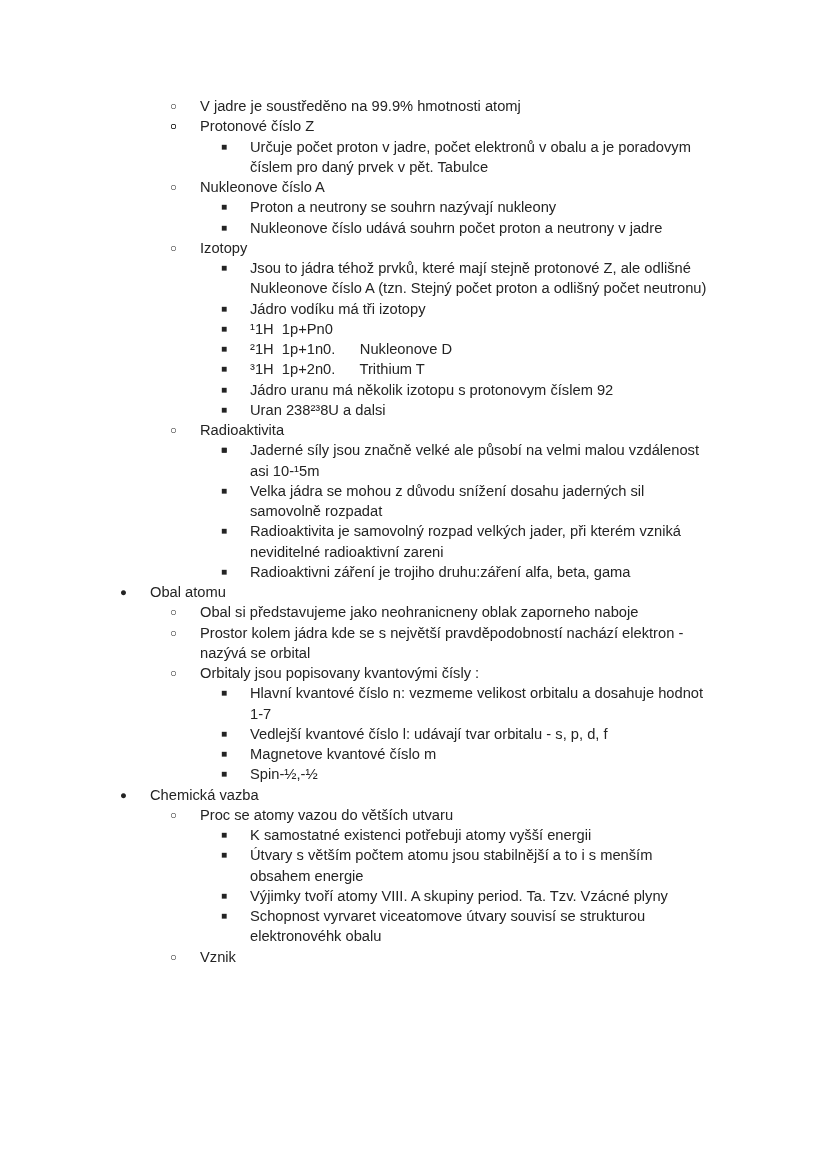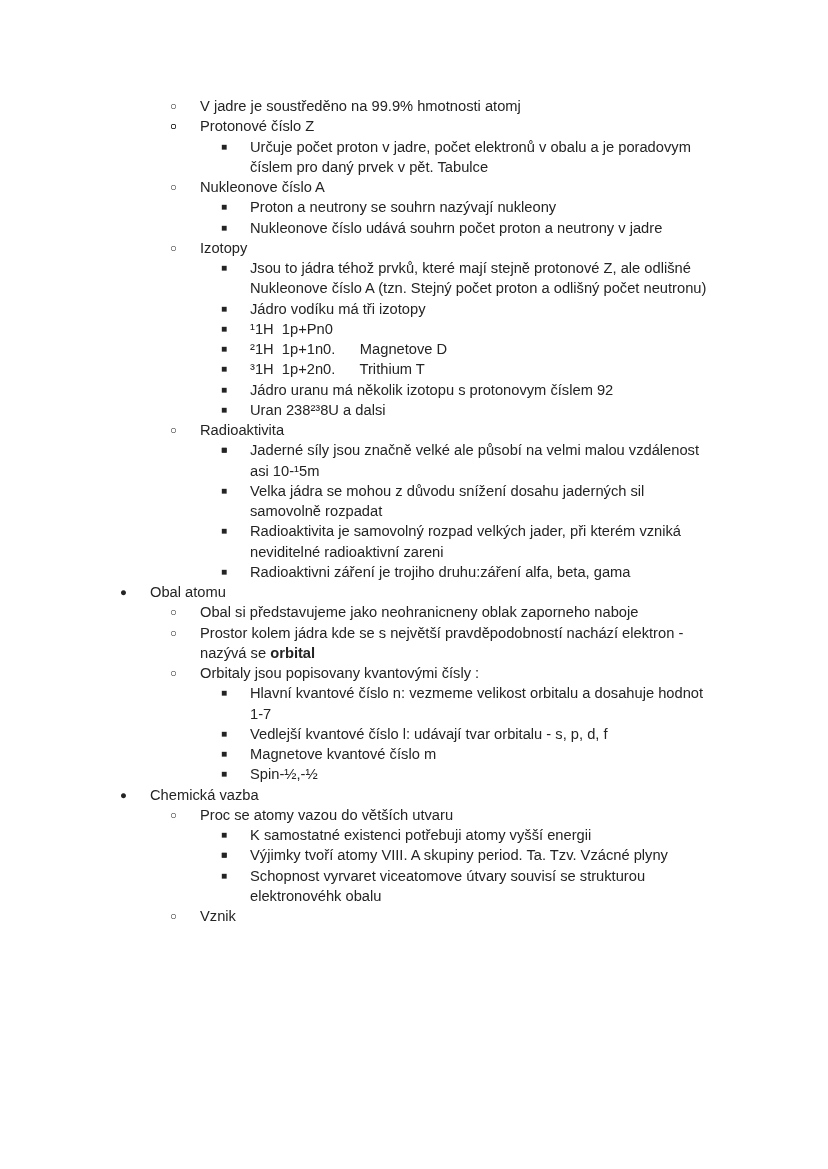--- a/index.html
+++ b/index.html
@@ -38,42 +38,42 @@
   .bullet {
     position: absolute;
     top: 0;
     width: 20px;
     line-height: 20.25px;
     color: #242424;
   }
   .b1 { left: 120px; font-size: 11.5px; }
   .b2 { left: 170px; font-size: 11.5px; }
   .b3 { left: 221px; font-size: 10px; }
-  .bold { font-weight: 700; }
+  .bold { font-weight: 400; }
 </style>
 </head>
 <body>
 
 <div class="page">
   <div class="doc">
       <div class="item lvl2"><span class="bullet b2">○</span><span class="text"><span>V jadre je soustředěno na 99.9% hmotnosti atomj</span></span></div>
       <div class="item lvl2"><span class="bullet b2">○</span></div>
       <div class="item lvl2"><span class="bullet b2">○</span></div>
       <div class="item lvl2"><span class="bullet b2">○</span><span class="text"><span>Protonové číslo Z</span></span></div>
       <div class="item lvl3"><span class="bullet b3">■</span><span class="text"><span>Určuje počet proton v jadre, počet elektronů v obalu a je poradovym
 číslem pro daný prvek v pět. Tabulce</span></span></div>
       <div class="item lvl2"><span class="bullet b2">○</span><span class="text"><span>Nukleonove číslo A</span></span></div>
       <div class="item lvl3"><span class="bullet b3">■</span><span class="text"><span>Proton a neutrony se souhrn nazývají nukleony</span></span></div>
       <div class="item lvl3"><span class="bullet b3">■</span><span class="text"><span>Nukleonove číslo udává souhrn počet proton a neutrony v jadre</span></span></div>
       <div class="item lvl2"><span class="bullet b2">○</span><span class="text"><span>Izotopy</span></span></div>
       <div class="item lvl3"><span class="bullet b3">■</span><span class="text"><span>Jsou to jádra téhož prvků, které mají stejně protonové Z, ale odlišné
 Nukleonove číslo A (tzn. Stejný počet proton a odlišný počet neutronu)</span></span></div>
       <div class="item lvl3"><span class="bullet b3">■</span><span class="text"><span>Jádro vodíku má tři izotopy</span></span></div>
       <div class="item lvl3"><span class="bullet b3">■</span><span class="text"><span>¹1H  1p+Pn0</span></span></div>
-      <div class="item lvl3"><span class="bullet b3">■</span><span class="text"><span>²1H  1p+1n0.      Magnetove D</span></span></div>
+      <div class="item lvl3"><span class="bullet b3">■</span><span class="text"><span>²1H  1p+1n0.      Nukleonove D</span></span></div>
       <div class="item lvl3"><span class="bullet b3">■</span><span class="text"><span>³1H  1p+2n0.      Trithium T</span></span></div>
       <div class="item lvl3"><span class="bullet b3">■</span><span class="text"><span>Jádro uranu má několik izotopu s protonovym číslem 92</span></span></div>
       <div class="item lvl3"><span class="bullet b3">■</span><span class="text"><span>Uran 238²³8U a dalsi</span></span></div>
       <div class="item lvl2"><span class="bullet b2">○</span><span class="text"><span>Radioaktivita</span></span></div>
       <div class="item lvl3"><span class="bullet b3">■</span></div>
       <div class="item lvl3"><span class="bullet b3">■</span><span class="text"><span>Jaderné síly jsou značně velké ale působí na velmi malou vzdálenost
 asi 10-¹5m</span></span></div>
       <div class="item lvl3"><span class="bullet b3">■</span><span class="text"><span>Velka jádra se mohou z důvodu snížení dosahu jaderných sil
 samovolně rozpadat</span></span></div>
       <div class="item lvl3"><span class="bullet b3">■</span><span class="text"><span>Radioaktivita je samovolný rozpad velkých jader, při kterém vzniká
@@ -85,19 +85,20 @@
 nazývá se </span><span class="bold">orbital</span></span></div>
       <div class="item lvl2"><span class="bullet b2">○</span><span class="text"><span>Orbitaly jsou popisovany kvantovými čísly :</span></span></div>
       <div class="item lvl3"><span class="bullet b3">■</span><span class="text"><span>Hlavní kvantové číslo n: vezmeme velikost orbitalu a dosahuje hodnot
 1-7</span></span></div>
       <div class="item lvl3"><span class="bullet b3">■</span><span class="text"><span>Vedlejší kvantové číslo l: udávají tvar orbitalu - s, p, d, f</span></span></div>
       <div class="item lvl3"><span class="bullet b3">■</span><span class="text"><span>Magnetove kvantové číslo m</span></span></div>
       <div class="item lvl3"><span class="bullet b3">■</span><span class="text"><span>Spin-½,-½</span></span></div>
       <div class="item lvl1"><span class="bullet b1">●</span><span class="text"><span>Chemická vazba</span></span></div>
       <div class="item lvl2"><span class="bullet b2">○</span><span class="text"><span>Proc se atomy vazou do větších utvaru</span></span></div>
       <div class="item lvl3"><span class="bullet b3">■</span><span class="text"><span>K samostatné existenci potřebuji atomy vyšší energii</span></span></div>
-      <div class="item lvl3"><span class="bullet b3">■</span></div>
+      <div class="item lvl3"><span class="bullet b3">■</span><span class="text"><span>Útvary s větším počtem atomu jsou stabilnější a to i s menším
+obsahem energie</span></span></div>
       <div class="item lvl3"><span class="bullet b3">■</span><span class="text"><span>Výjimky tvoří atomy VIII. A skupiny period. Ta. Tzv. Vzácné plyny</span></span></div>
       <div class="item lvl3"><span class="bullet b3">■</span><span class="text"><span>Schopnost vyrvaret viceatomove útvary souvisí se strukturou
 elektronovéhk obalu</span></span></div>
       <div class="item lvl2"><span class="bullet b2">○</span><span class="text"><span>Vznik</span></span></div>
     </div>
 </div>
 
 </body></html>

